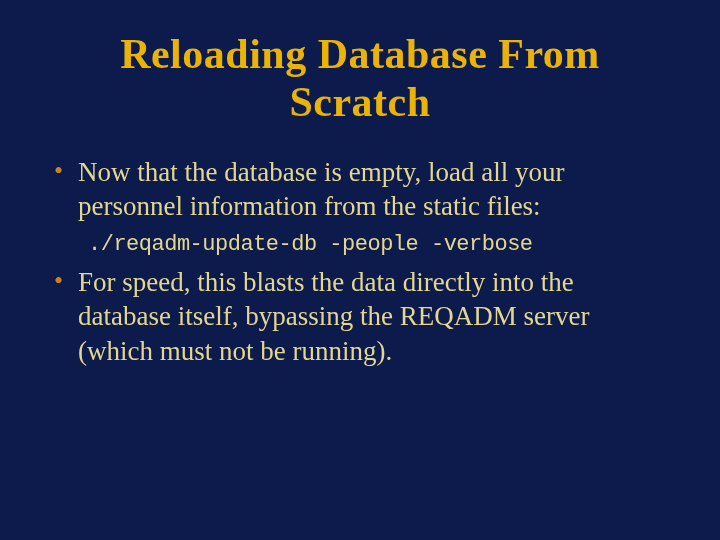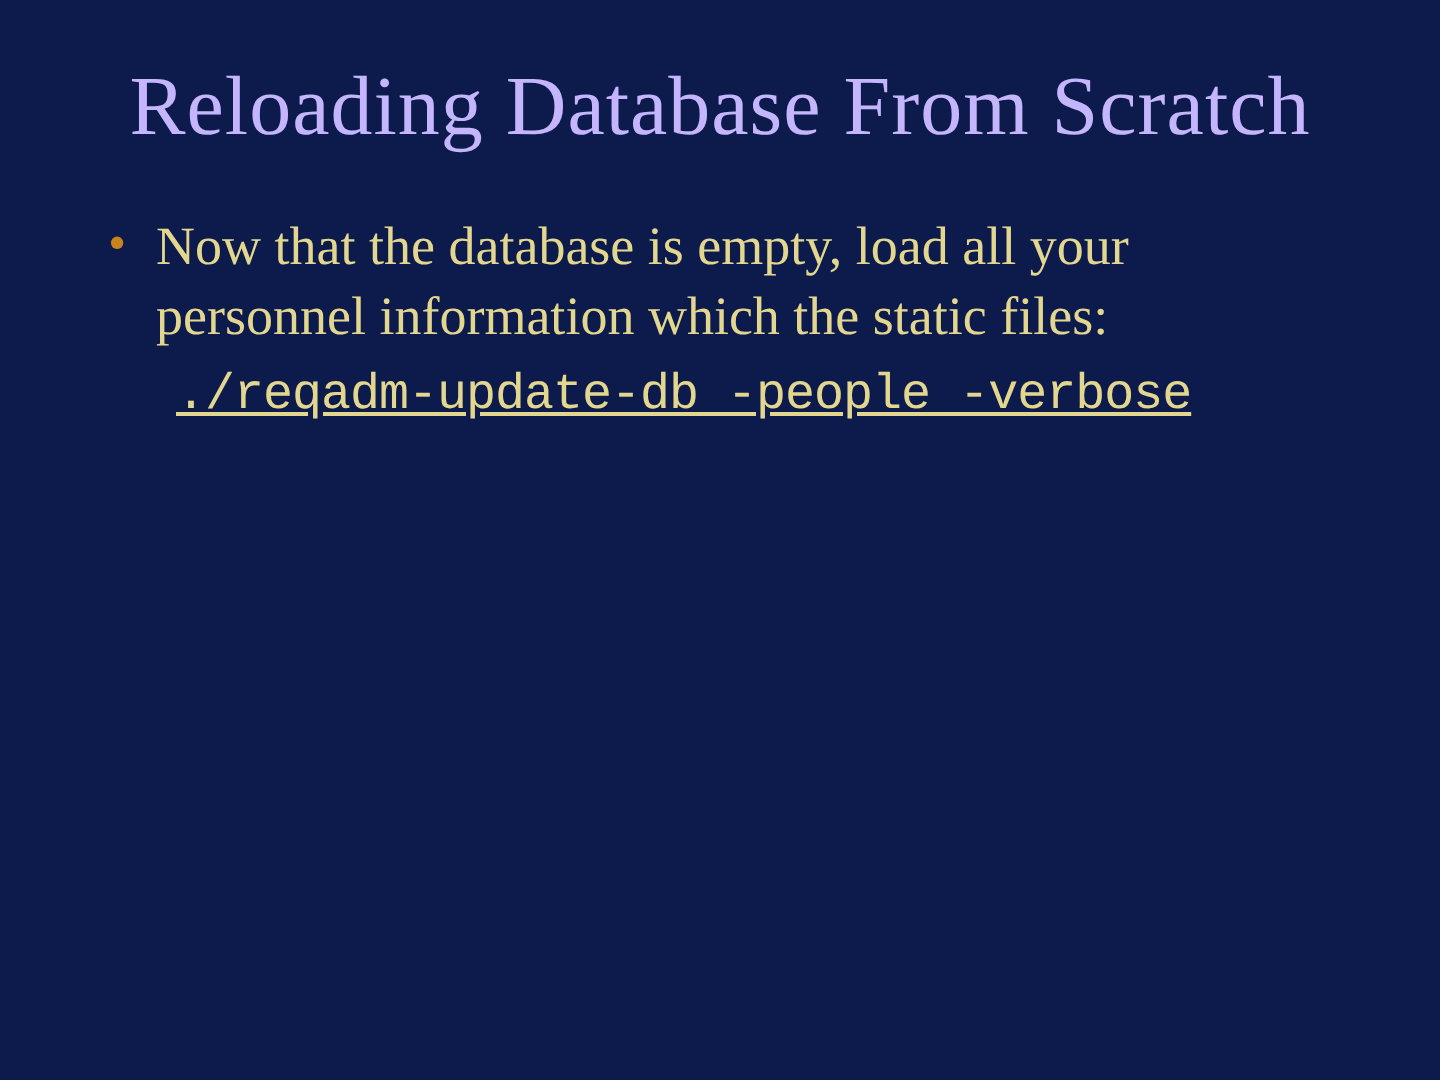--- a/index.html
+++ b/index.html
@@ -13,23 +13,23 @@
       background: #0d1b4c;
       font-family: Georgia, 'Times New Roman', serif;
       overflow: hidden;
     }
     .slide {
       width: 100%;
       height: 100%;
       padding: 30px 50px 40px 50px;
     }
     .title {
-      color: #c4b5fd;
+      color: #eab308;
       font-size: 42px;
-      font-weight: normal;
+      font-weight: bold;
       text-align: center;
       margin-bottom: 28px;
       line-height: 1.15;
       letter-spacing: 0.5px;
     }
     .bullets {
       list-style: none;
     }
     .bullets li {
       position: relative;
@@ -45,34 +45,38 @@
       line-height: 1.2;
     }
     .bullet-text {
       color: #e3d78f;
       font-size: 27px;
       line-height: 1.28;
     }
     .code-block {
       font-family: 'Courier New', Courier, monospace;
       color: #e3d78f;
-      font-size: 25px;
+      font-size: 22px;
       margin: 4px 0 8px 38px;
       letter-spacing: -0.5px;
-      text-decoration: underline;
     }
     .spacer {
       height: 30px;
     }
   </style>
 </head>
 <body>
 
 <div class="slide">
   <h1 class="title">Reloading Database From Scratch</h1>
   <ul class="bullets">
     <li>
-      <span class="bullet-text">Now that the database is empty, load all your personnel information which the static files:</span>
+      <span class="bullet-text">Now that the database is empty, load all your personnel information from the static files:</span>
     </li>
   </ul>
   <div class="code-block">./reqadm-update-db -people -verbose</div>
+  <ul class="bullets">
+    <li>
+      <span class="bullet-text">For speed, this blasts the data directly into the database itself, bypassing the REQADM server (which must not be running).</span>
+    </li>
+  </ul>
   <div class="spacer"></div>
 </div>
 
 </body></html>

